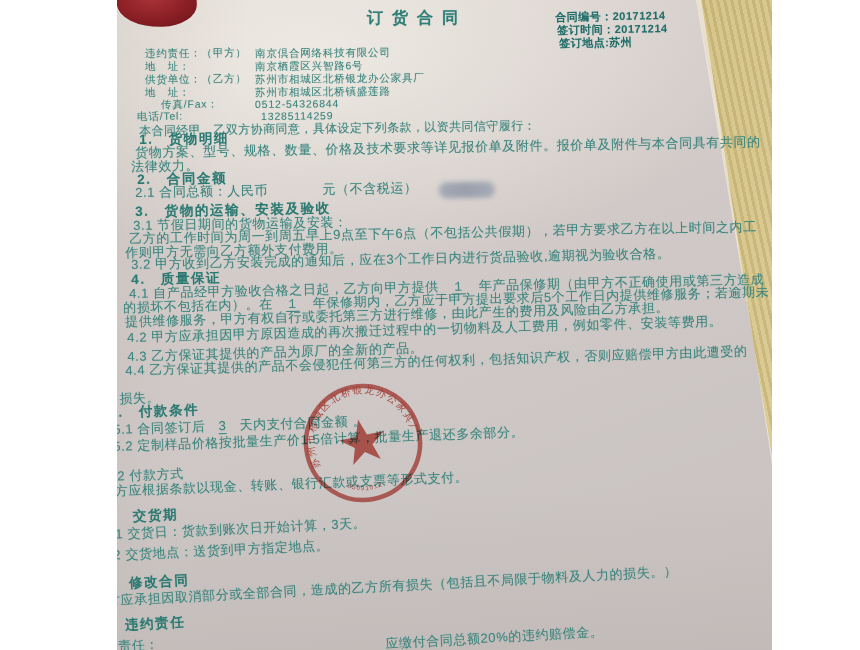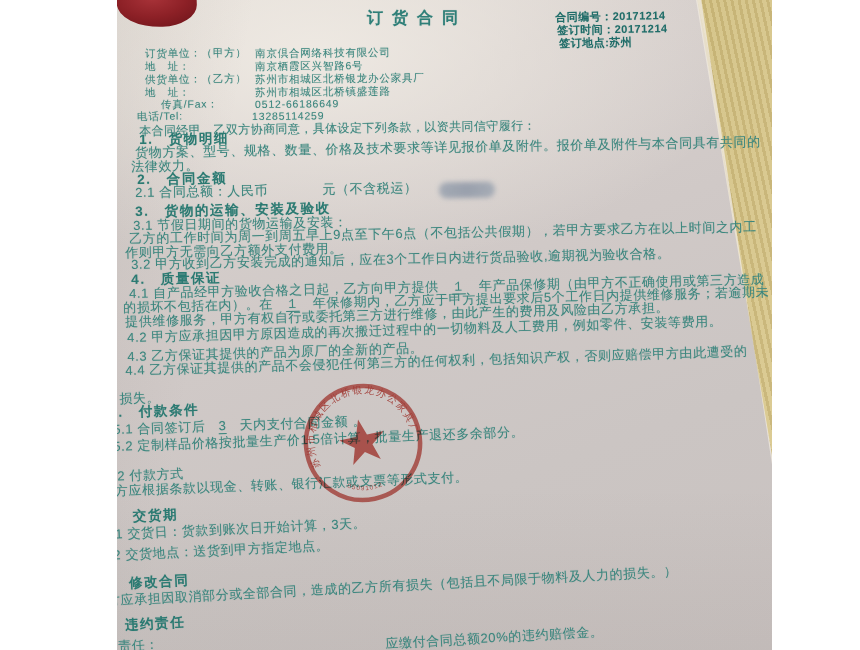--- a/index.html
+++ b/index.html
@@ -51,32 +51,32 @@
     <div class="wood"></div>
     <div class="wood-edge"></div>
     <div class="red-object"></div>
 
     <h1 class="title">订货合同</h1>
 
     <div id="lines">
         <div class="line k-m" style="left: 438px; top: 10px; transform: rotate(-1deg);"><span>合同编号：20171214</span></div>
         <div class="line k-m" style="left: 440px; top: 23px; transform: rotate(-1deg);"><span>签订时间：20171214</span></div>
         <div class="line k-m" style="left: 442px; top: 36px; transform: rotate(-1deg);"><span>签订地点:苏州</span></div>
-        <div class="line k-s" style="left: 28px; top: 47px; transform: rotate(-0.5deg);"><span>订货单位：（甲方）</span></div>
+        <div class="line k-s" style="left: 28px; top: 47px; transform: rotate(-0.5deg);"><span>违约责任：（甲方）</span></div>
         <div class="line k-s" style="left: 138px; top: 47px; transform: rotate(-0.5deg);"><span>南京倶合网络科技有限公司</span></div>
         <div class="line k-s" style="left: 28px; top: 60px; transform: rotate(-0.5deg);"><span>地　址：</span></div>
         <div class="line k-s" style="left: 138px; top: 60px; transform: rotate(-0.5deg);"><span>南京栖霞区兴智路6号</span></div>
         <div class="line k-s" style="left: 28px; top: 73px; transform: rotate(-0.6deg);"><span>供货单位：（乙方）</span></div>
         <div class="line k-s" style="left: 138px; top: 73px; transform: rotate(-0.6deg);"><span>苏州市相城区北桥银龙办公家具厂</span></div>
         <div class="line k-s" style="left: 28px; top: 86px; transform: rotate(-0.6deg);"><span>地　址：</span></div>
         <div class="line k-s" style="left: 138px; top: 86px; transform: rotate(-0.6deg);"><span>苏州市相城区北桥镇盛莲路</span></div>
         <div class="line k-s" style="left: 44px; top: 98px; transform: rotate(-0.6deg);"><span>传真/Fax：</span></div>
-        <div class="line k-s" style="left: 138px; top: 98px; transform: rotate(-0.6deg);"><span>0512-66186649</span></div>
+        <div class="line k-s" style="left: 138px; top: 98px; transform: rotate(-0.6deg);"><span>0512-54326844</span></div>
         <div class="line k-s" style="left: 20px; top: 110px; transform: rotate(-0.6deg);"><span>电话/Tel:</span></div>
-        <div class="line k-s" style="left: 135px; top: 110px; transform: rotate(-0.6deg);"><span>13285114259</span></div>
+        <div class="line k-s" style="left: 144px; top: 110px; transform: rotate(-0.6deg);"><span>13285114259</span></div>
         <div class="line k-i" style="left: 22px; top: 123px; transform: rotate(-0.8deg);"><span>本合同经甲、乙双方协商同意，具体设定下列条款，以资共同信守履行：</span></div>
         <div class="line k-h" style="left: 22px; top: 131px; transform: rotate(-0.8deg);"><span>1.　货物明细</span></div>
         <div class="line k-b" style="left: 18px; top: 144px; transform: rotate(-1deg);"><span>货物方案、型号、规格、数量、价格及技术要求等详见报价单及附件。报价单及附件与本合同具有共同的</span></div>
         <div class="line k-b" style="left: 14px; top: 158px; transform: rotate(-1deg);"><span>法律效力。</span></div>
         <div class="line k-h" style="left: 20px; top: 171px; transform: rotate(-1deg);"><span>2.　合同金额</span></div>
         <div class="line k-b" style="left: 18px; top: 184px; transform: rotate(-1deg);"><span>2.1 合同总额：人民币　　　　元（不含税运）</span></div>
         <div class="line k-h" style="left: 18px; top: 203px; transform: rotate(-1deg);"><span>3.　货物的运输、安装及验收</span></div>
         <div class="line k-b" style="left: 16px; top: 217px; transform: rotate(-1deg);"><span>3.1 节假日期间的货物运输及安装：</span></div>
         <div class="line k-b" style="left: 12px; top: 230px; transform: rotate(-1.1deg);"><span>乙方的工作时间为周一到周五早上9点至下午6点（不包括公共假期），若甲方要求乙方在以上时间之内工</span></div>
         <div class="line k-b" style="left: 8px; top: 244px; transform: rotate(-1.1deg);"><span>作则甲方无需向乙方额外支付费用。</span></div>

